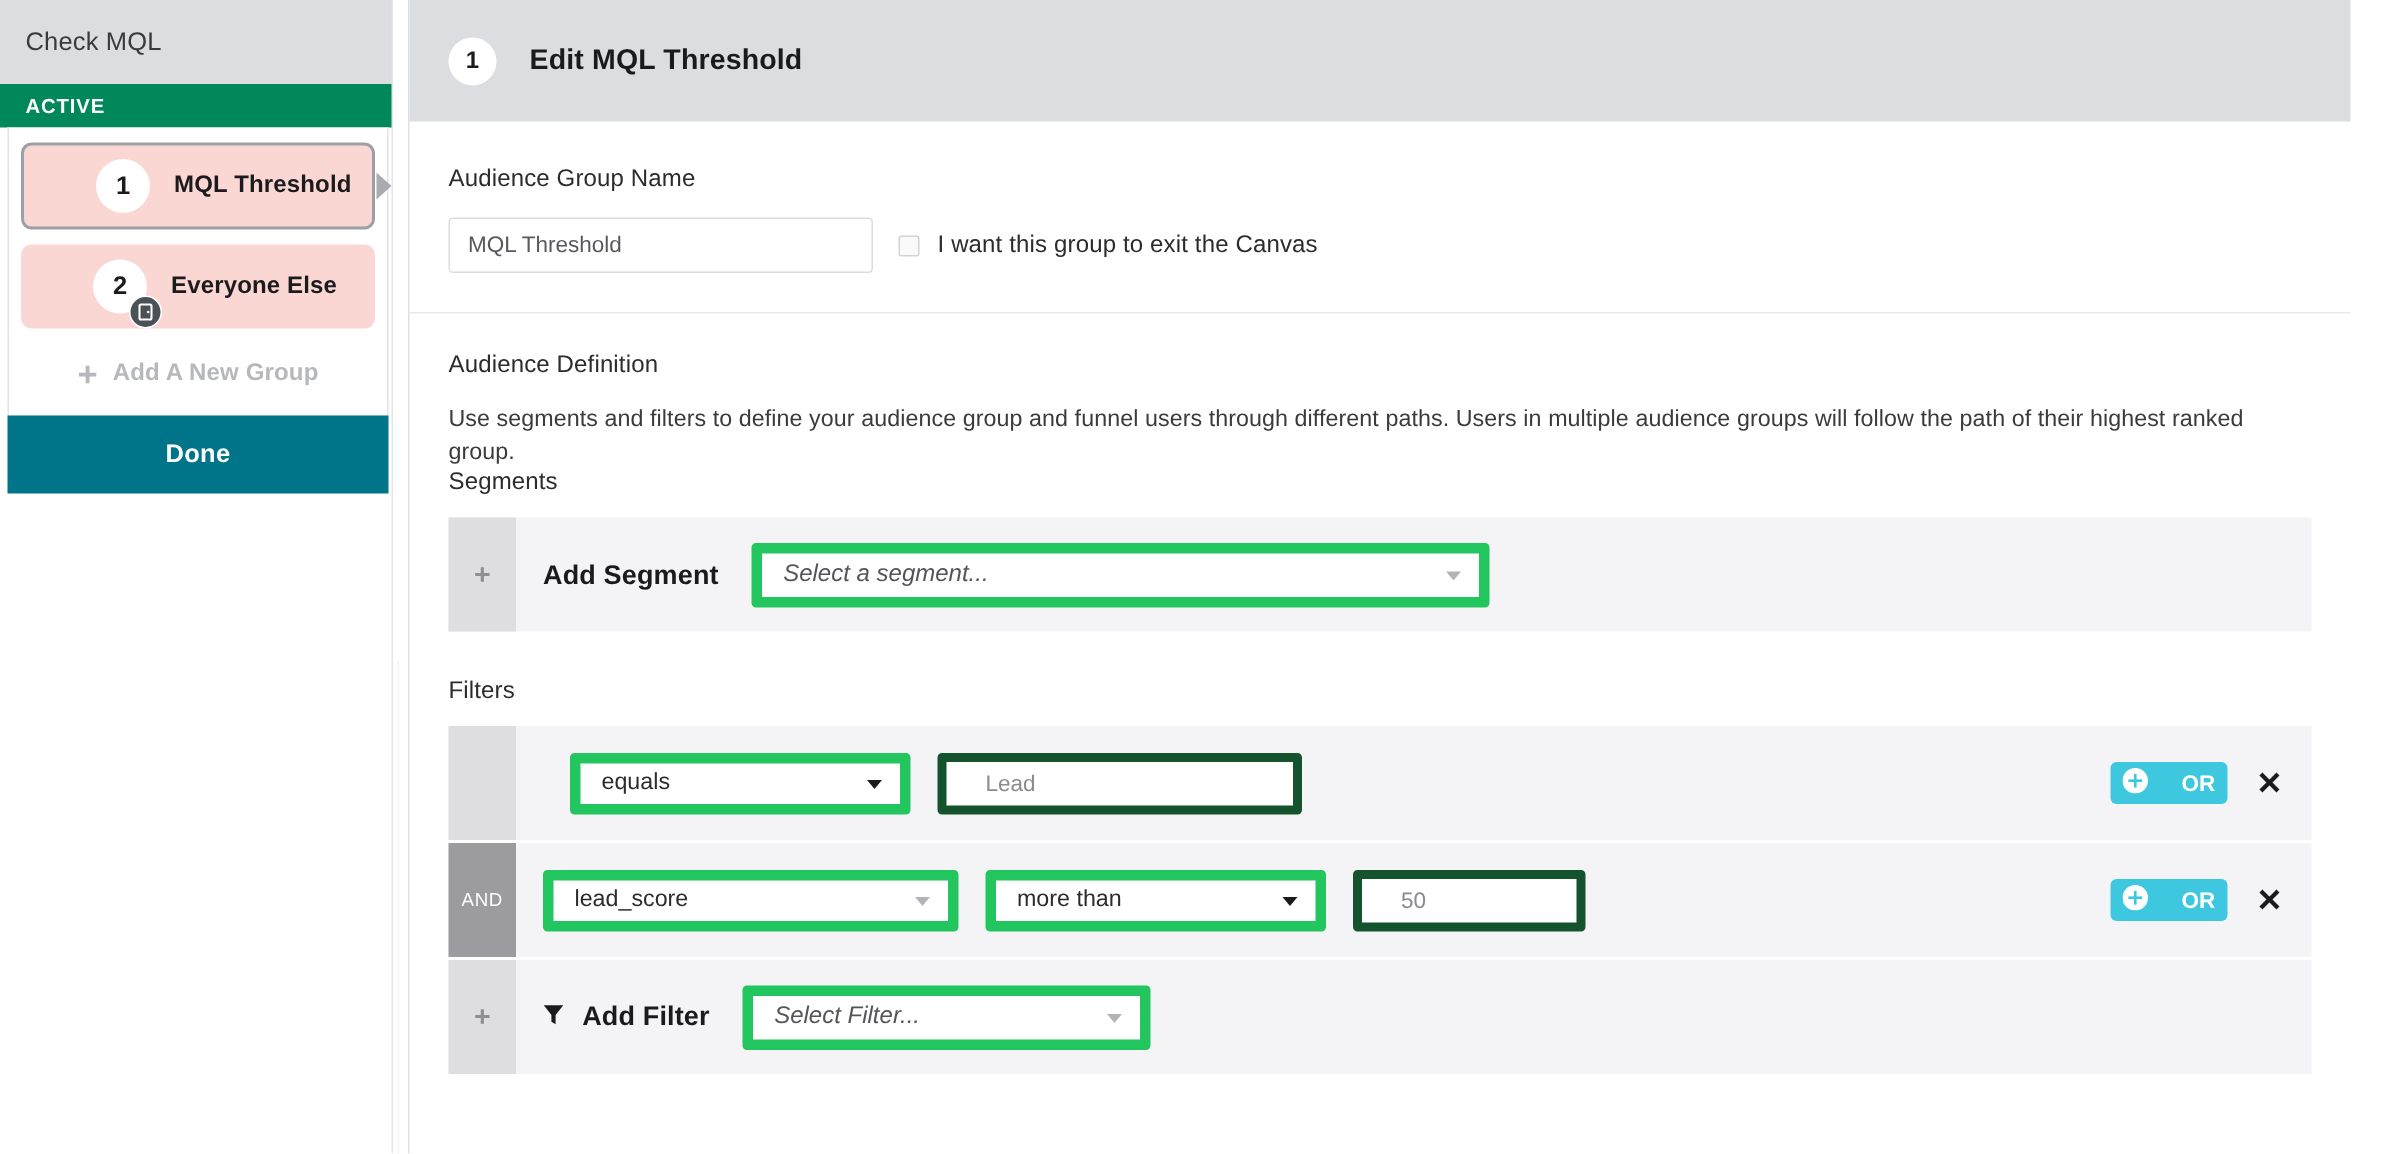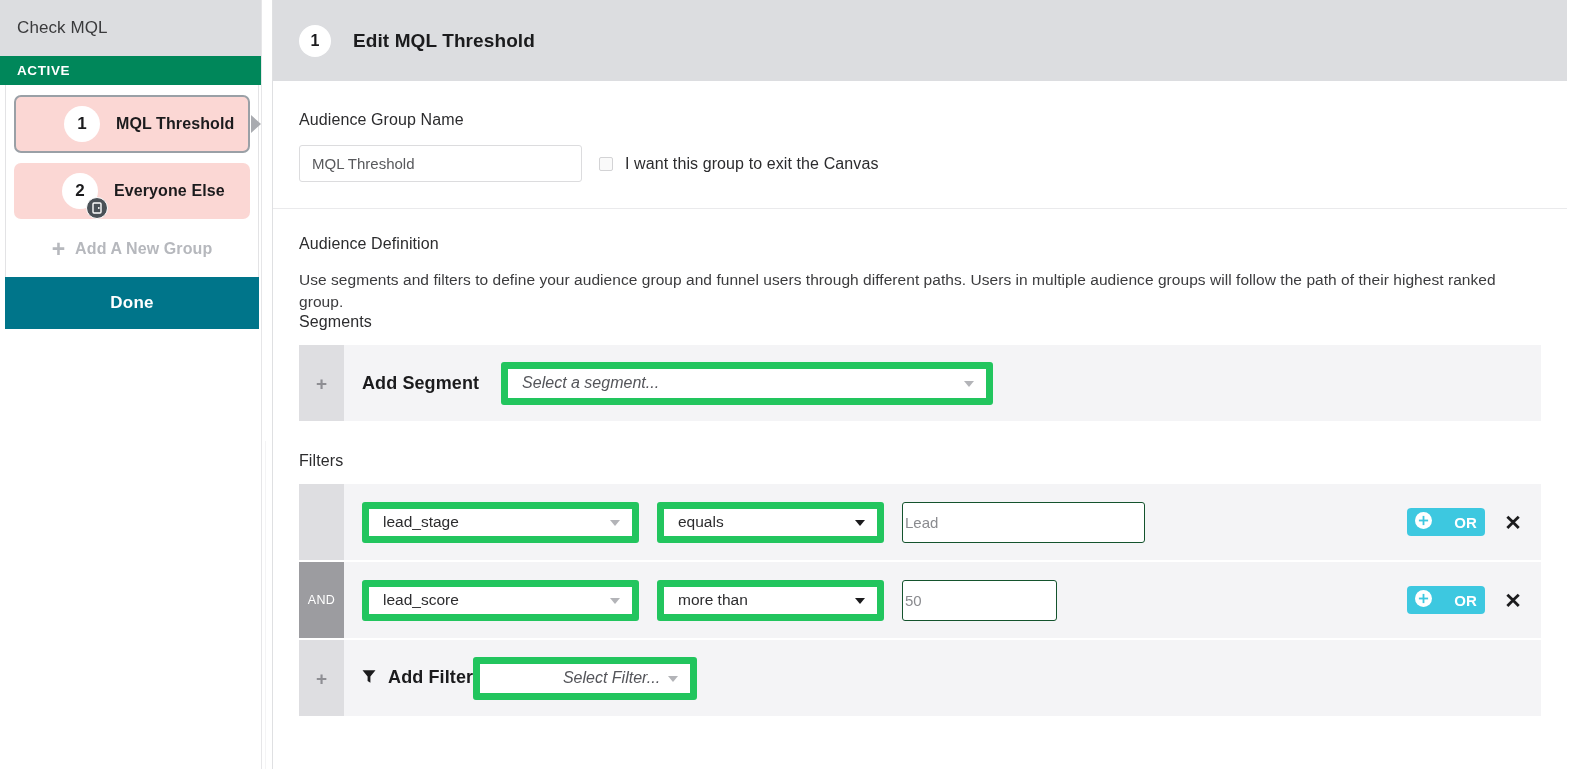--- a/index.html
+++ b/index.html
@@ -361,24 +361,24 @@
     align-items: stretch;
     margin-bottom: 2px;
   }
   .filter-row .row-inner { padding: 0 0 0 18px; }
   .f-field   { width: 277px; }
   .f-op      { width: 227px; margin-left: 18px; }
   .f-val {
     width: 243px;
     margin-left: 18px;
     height: 41px;
-    border: 1px solid #14532d;
+    border: 6px solid #14532d;
     border-radius: 3px;
     background: #ffffff;
-    padding: 0 2px;
+    padding: 0 26px;
     font-size: 15px;
     color: #5a5b5f;
     font-family: "Liberation Sans", sans-serif;
     outline: none;
   }
   .f-val::placeholder { color: #8a8b8f; }
   .f-val.narrow { width: 155px; }
   .row-spacer { flex: 1; }
   .or-btn {
     width: 78px;
@@ -405,21 +405,21 @@
     font-size: 21px;
     font-weight: bold;
     font-family: "Liberation Sans", sans-serif;
     cursor: pointer;
     flex: none;
     line-height: 1;
   }
   #add-filter-row { margin-top: 2px; min-height: 76px; }
   #add-filter-row .row-inner { padding-left: 18px; }
   .funnel-icon { margin-right: 7px; vertical-align: -1px; }
-  #filter-select { width: 224px; height: 43px; justify-content: flex-end; }
+  #filter-select { width: 272px; margin-left: 22px; height: 43px; }
 </style>
 </head>
 <body>
 
 <div id="root">
 
   <div class="bg-ghost" style="left:0px; top:508px;">s</div>
   <div class="bg-ghost" style="left:0px; top:615px;">hs</div>
   <div class="bg-divider" style="left:48px; top:441px; width:1px; height:328px;"></div>
   <div class="bg-divider" style="left:265px; top:441px; width:1px; height:328px;"></div>
@@ -506,24 +506,20 @@
           </div>
         </div>
       </div>
 
       <div id="filters-block">
         <div class="section-label" style="margin-bottom:14px;">Filters</div>
 
         <div class="filter-row">
           <div class="gutter"></div>
           <div class="row-inner">
-            <div class="select-box f-field">
-              <span class="val">lead_stage</span>
-              <span class="caret"></span>
-            </div>
             <div class="select-box f-op">
               <span class="val">equals</span>
               <span class="caret dark"></span>
             </div>
             <input class="f-val" type="text" placeholder="Lead" style="">
             <div class="row-spacer"></div>
             <button class="or-btn">
               <span>
                 <svg width="17" height="17" viewBox="0 0 17 17" aria-hidden="true">
                   <circle cx="8.5" cy="8.5" r="8.5" fill="#ffffff"></circle>

